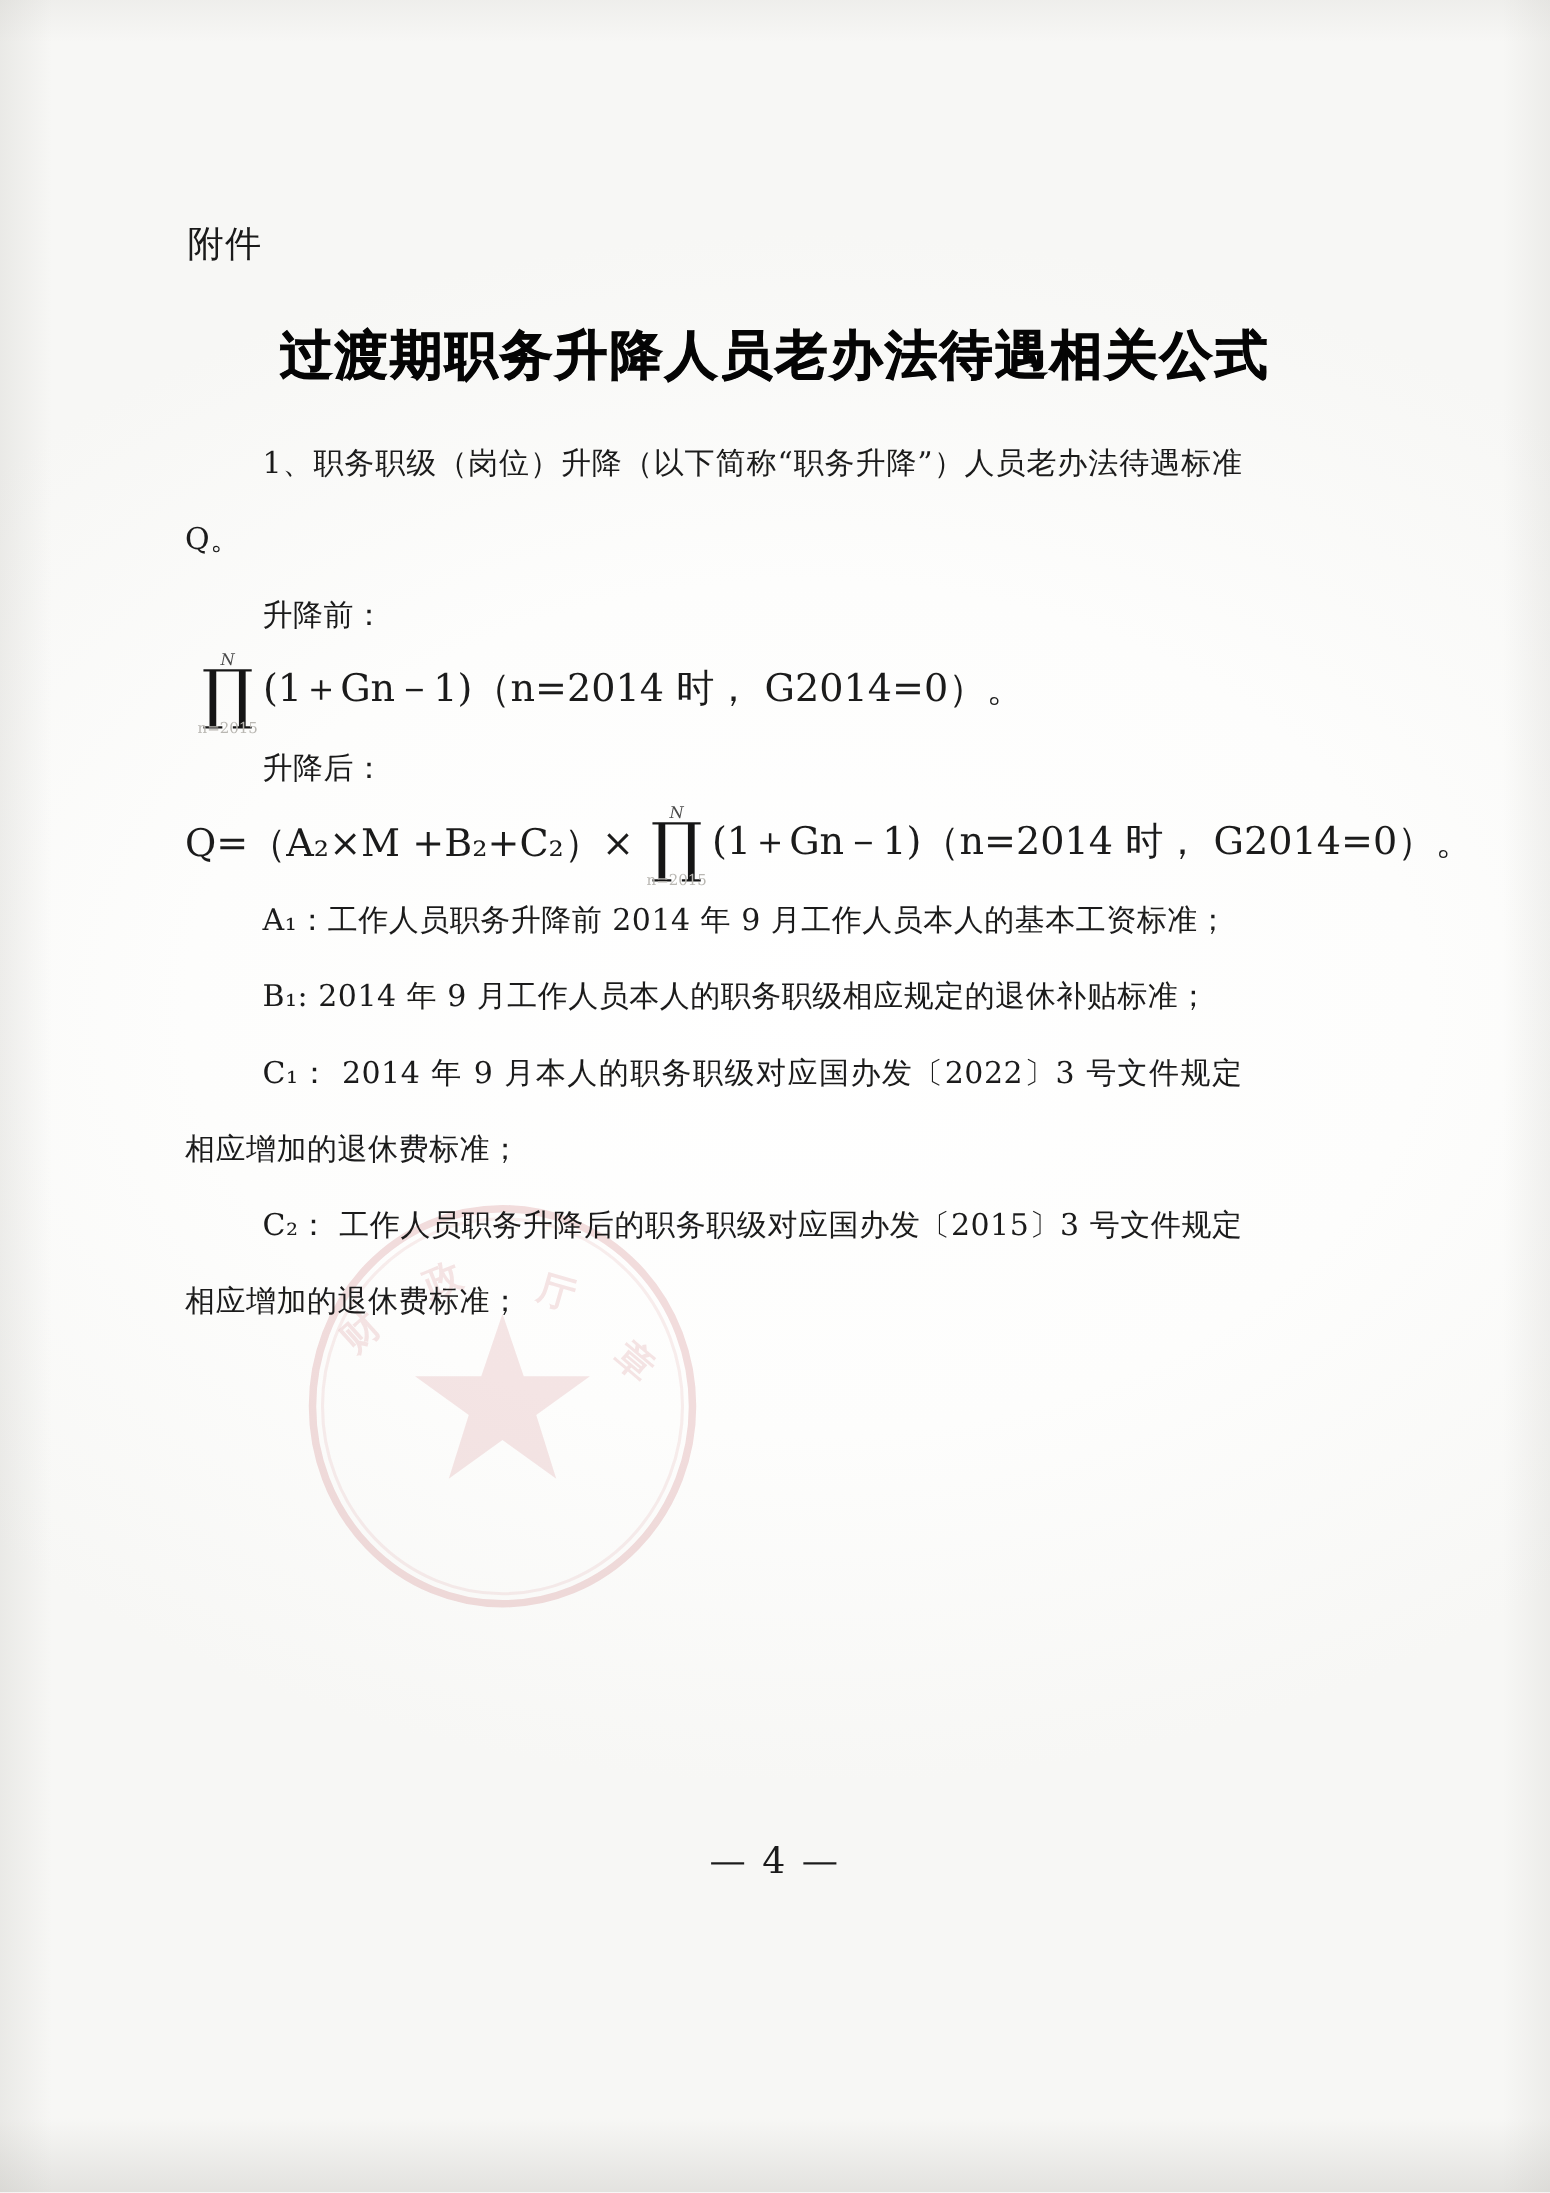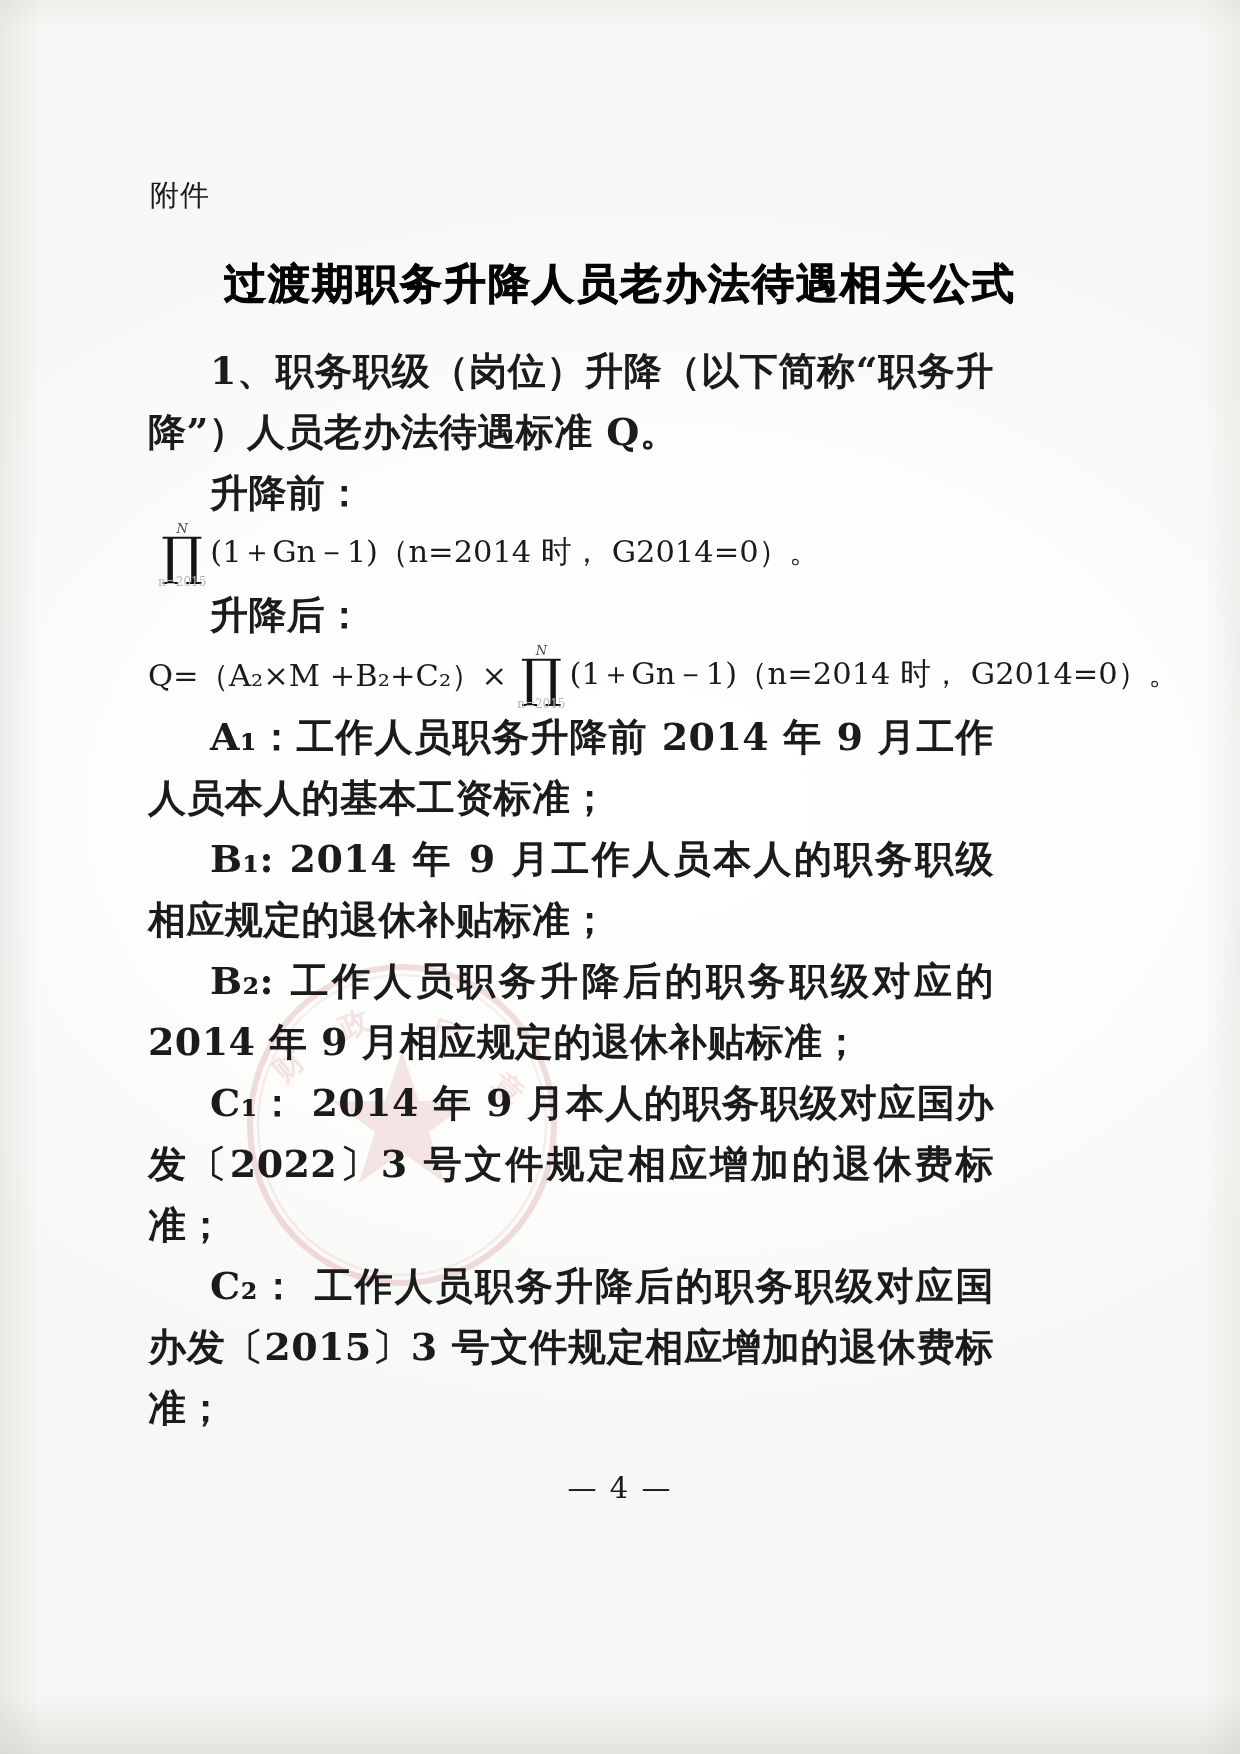--- a/index.html
+++ b/index.html
@@ -51,29 +51,28 @@
     color:#050505;
     letter-spacing:2px;
     font-family:"DejaVu Serif","Liberation Serif",serif;
     -webkit-text-stroke:0.8px #050505;
   }
   .body-block{
     position:absolute;
     left:148px;top:324px;width:846px;
   }
   .para{
-    font-size:38px;
+    font-size:24px;
     line-height:61px;
     color:#1b1b1b;
     text-align:justify;
     text-justify:inter-ideograph;
     letter-spacing:0.4px;
     margin:0;
     white-space:pre-wrap;
-    font-weight:bold;
   }
   .indent{text-indent:62px;}
   
   .formula{
     font-size:30.5px;
     line-height:61px;
     color:#1b1b1b;
     margin:0;
     display:flex;
     align-items:flex-end;
@@ -164,21 +163,20 @@
         <span class="prod">
           <span class="lim-top">N</span>
           <span class="pi">∏</span>
           <span class="lim-bot">n=2015</span>
         </span>
         <span class="f-tail">(1＋Gn－1)（n=2014 时， G2014=0）。</span>
       </div>
 
       <p class="para indent">A₁：工作人员职务升降前 2014 年 9 月工作人员本人的基本工资标准；</p>
       <p class="para indent">B₁: 2014 年 9 月工作人员本人的职务职级相应规定的退休补贴标准；</p>
-      <p class="para indent">B₂: 工作人员职务升降后的职务职级对应的 2014 年 9 月相应规定的退休补贴标准；</p>
       <p class="para indent">C₁： 2014 年 9 月本人的职务职级对应国办发〔2022〕3 号文件规定相应增加的退休费标准；</p>
       <p class="para indent">C₂： 工作人员职务升降后的职务职级对应国办发〔2015〕3 号文件规定相应增加的退休费标准；</p>
 
     </div>
 
     <div class="page-num">— 4 —</div>
 
   </div>
 </div>
 

